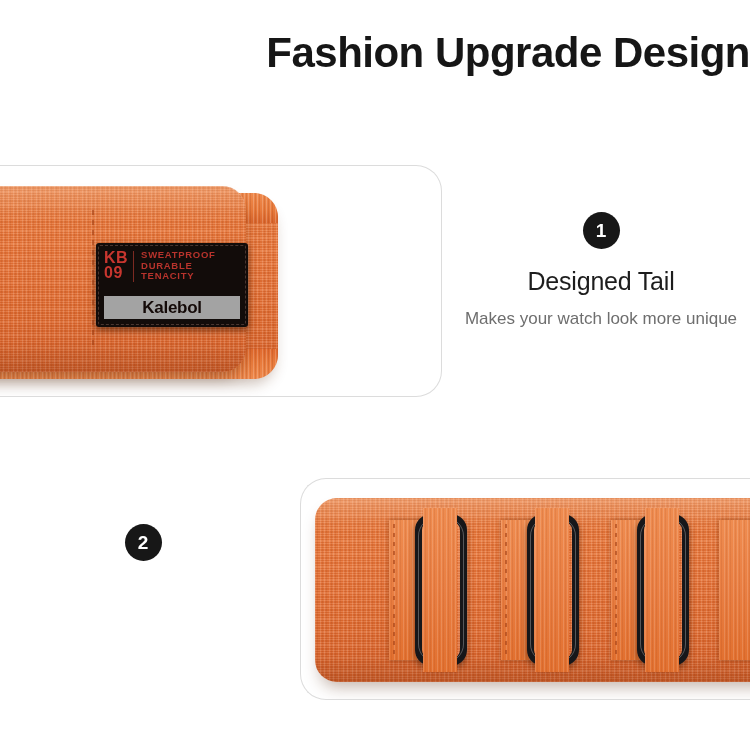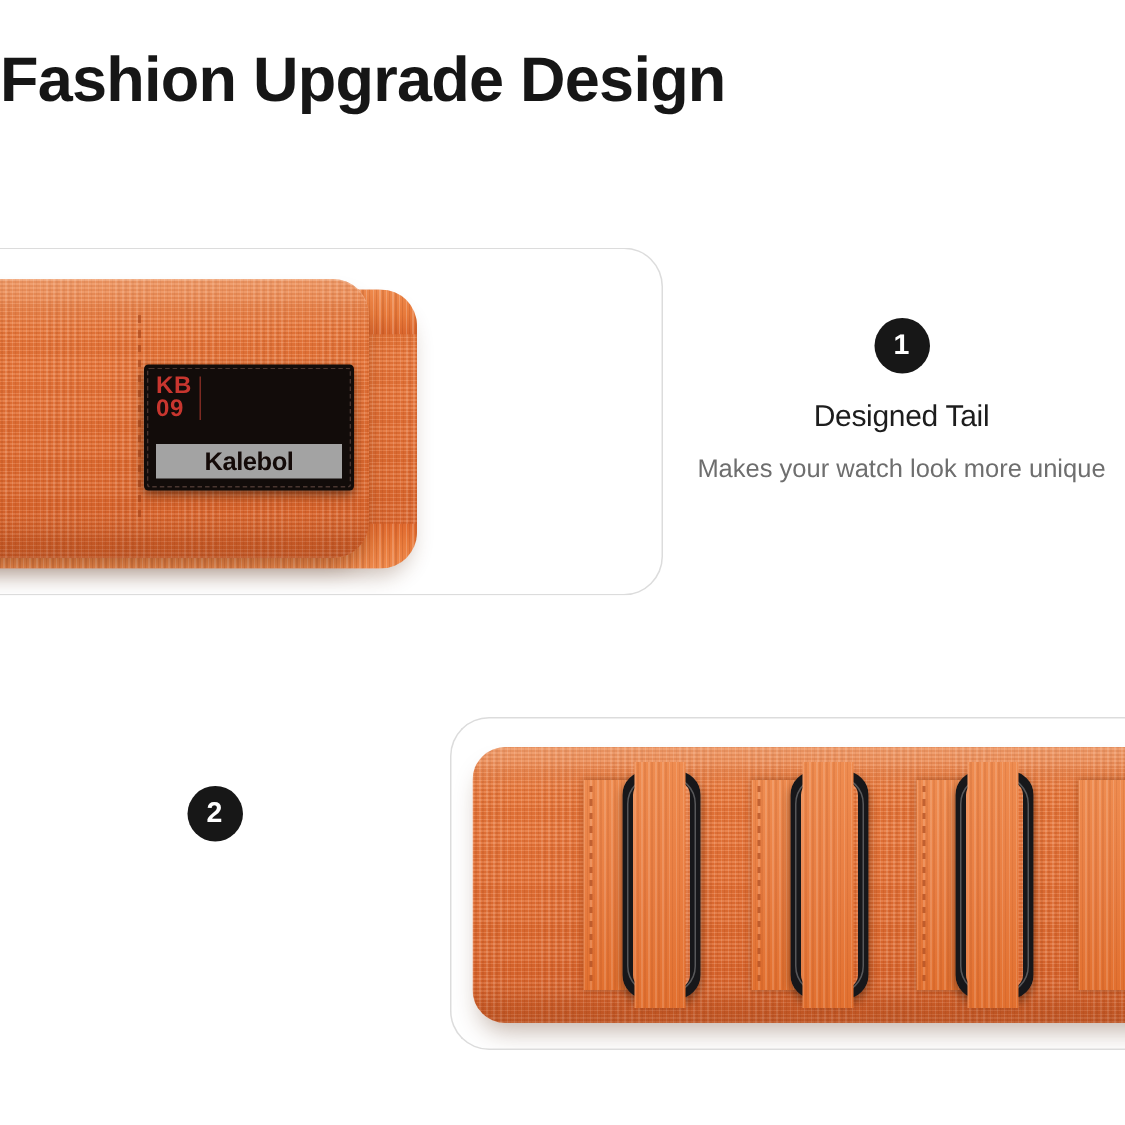--- a/index.html
+++ b/index.html
@@ -9,21 +9,21 @@
     font-family:"Liberation Sans", sans-serif;
     position:relative;
     overflow:hidden;
     -webkit-font-smoothing:antialiased;
   }
 
   
   .page-title{
     position:absolute;
     top:28px; left:0; right:0;
-    text-align:left;
+    text-align:right;
     font-size:42px;
     font-weight:bold;
     color:#161616;
     letter-spacing:-0.5px;
     line-height:1.2;
   }
 
   
   .photo-card{
     position:absolute;
@@ -108,21 +108,21 @@
   .stitch-v{
     position:absolute; top:24px; bottom:24px; width:2px;
     background:repeating-linear-gradient(180deg,
       rgba(160,62,20,.55) 0 5px, rgba(255,255,255,0) 5px 10px);
   }
 
   
   .label-patch{
     position:absolute;
     left:96px; top:243px;
-    width:140px; height:84px;
+    width:152px; height:84px;
     background:#120c0a;
     border-radius:3px;
     box-shadow:0 3px 7px rgba(40,18,6,.55);
     overflow:hidden;
     padding:7px 8px 6px 8px;
   }
   .label-patch:before{
     content:""; position:absolute; inset:2px;
     border:1px dashed rgba(120,90,80,.55);
     border-radius:2px;
@@ -227,21 +227,21 @@
     border-radius:50%;
     background:#171717;
     color:#ffffff;
     font-size:19px;
     font-weight:bold;
     line-height:37px;
     text-align:center;
     margin:0 auto 17px auto;
   }
   .c-title{
-    font-size:20px;
+    font-size:25px;
     color:#1d1d1d;
     line-height:1.25;
     margin-bottom:10px;
     letter-spacing:-0.2px;
   }
   .c-desc{
     font-size:17px;
     color:#6e6e6e;
     line-height:1.45;
   }
@@ -269,20 +269,25 @@
   </div>
 </div>
 
 <div class="label-patch">
   <div class="lab-top">
     <div>
       <div class="lab-kb">KB</div>
       <div class="lab-kb">09</div>
     </div>
     <div class="lab-div"></div>
+    <div class="lab-lines">
+      <div>SWEATPROOF</div>
+      <div>DURABLE</div>
+      <div>TENACITY</div>
+    </div>
   </div>
   <div class="lab-brandbox">
     <span class="lab-brand">Kalebol</span>
   </div>
 </div>
 
 <div class="callout callout-1">
   <div class="badge">1</div>
   <div class="c-title">Designed Tail</div>
   <div class="c-desc">Makes your watch look more unique</div>

